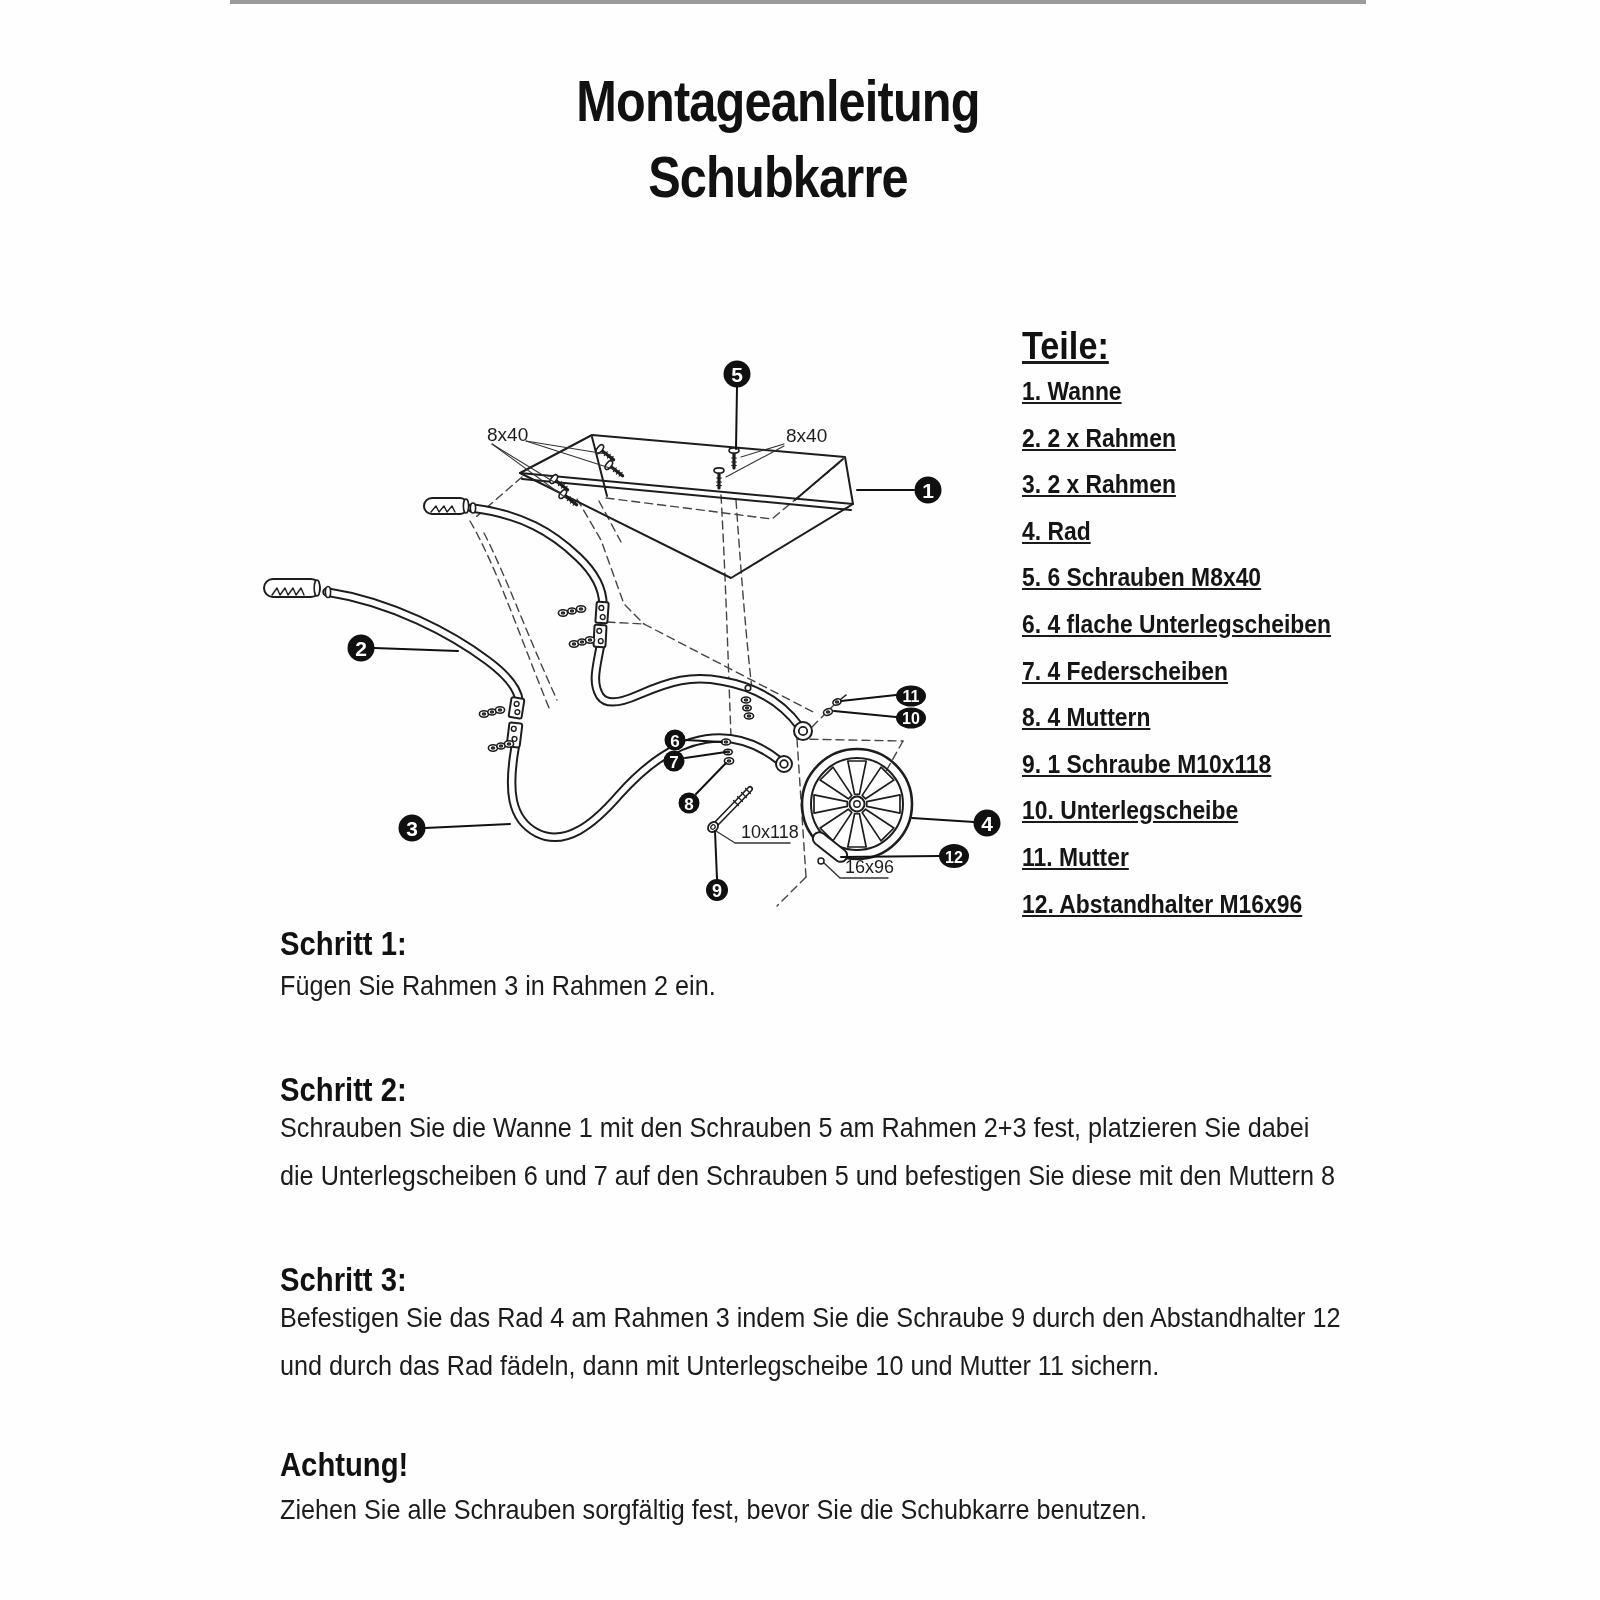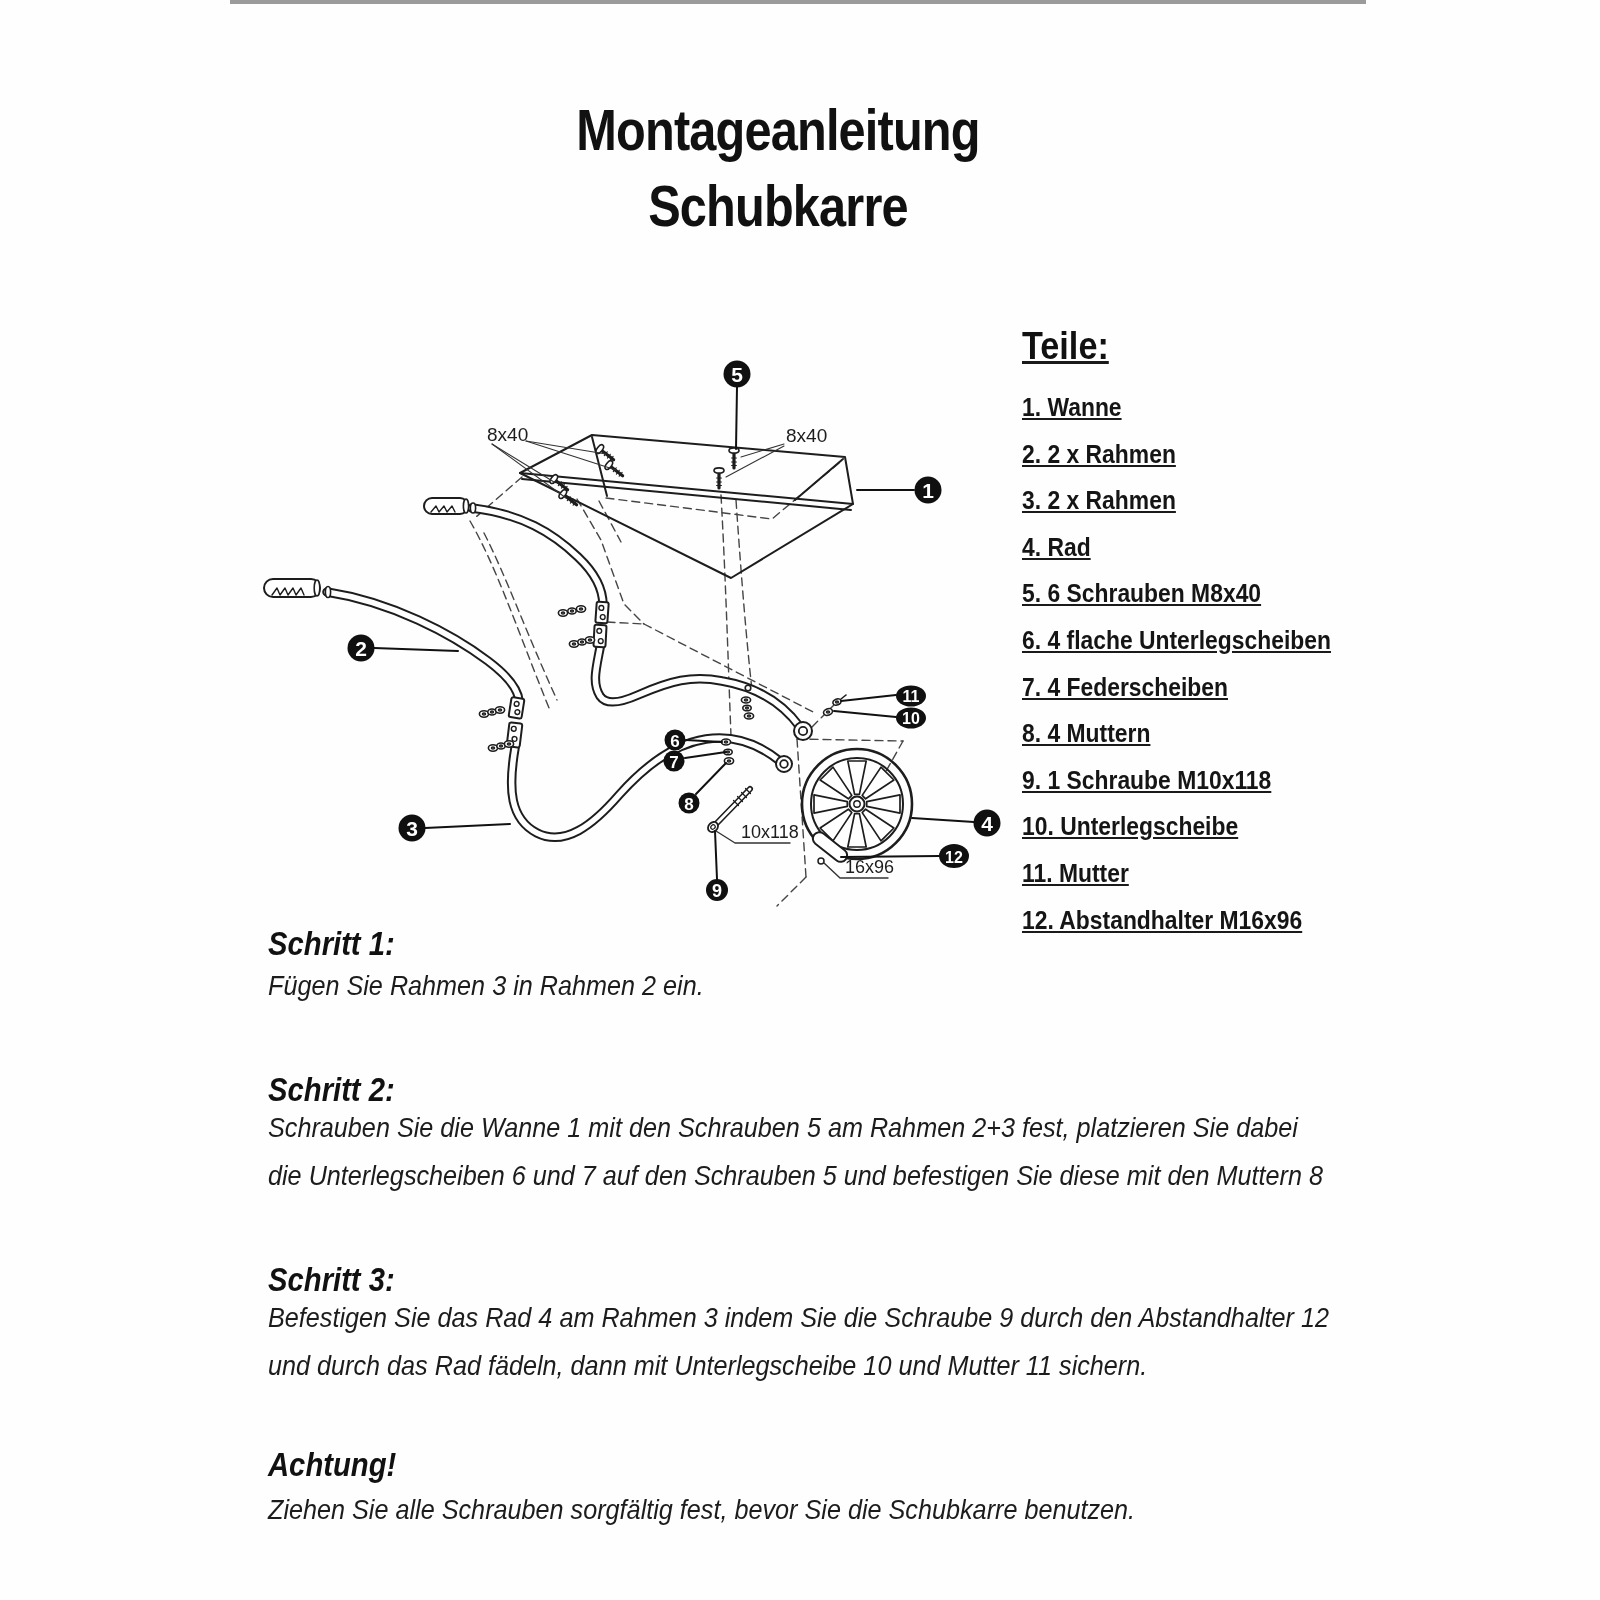--- a/index.html
+++ b/index.html
@@ -3,28 +3,28 @@
 <meta charset="utf-8">
 <style>
   html,body{margin:0;padding:0;}
   body{
     width:1600px;height:1600px;position:relative;
     background:#fefefe;color:#1a1a1a;
     font-family:"Liberation Sans","DejaVu Sans",sans-serif;
     overflow:hidden;
   }
   .scanline{position:absolute;top:0;left:230px;width:1136px;height:4px;background:#9b9b9b;}
-  .title-wrap{position:absolute;left:0;top:66px;width:1556px;text-align:center;margin-top:29px;}
+  .title-wrap{position:absolute;left:0;top:66px;width:1556px;text-align:center;}
   .title-line{font-weight:bold;font-size:58px;line-height:70px;transform:scaleX(0.84);transform-origin:50% 50%;letter-spacing:-1px;color:#111;}
   .title-line2{margin-top:6px;}
   .parts{position:absolute;left:1022px;top:324px;width:420px;text-decoration:underline;}
   .parts-heading{font-weight:bold;font-size:38px;line-height:44px;transform:scaleX(0.9);transform-origin:0 50%;color:#111;}
-  .parts-list{margin-top:16px;}
+  .parts-list{margin-top:0;}
   .part-item{font-weight:bold;font-size:26px;line-height:46.6px;transform:scaleX(0.88);transform-origin:0 50%;white-space:nowrap;color:#151515;}
-  .step{position:absolute;left:268px;width:1120px;font-style:italic;}
+  .step{position:absolute;left:280px;width:1120px;}
   .step-h{font-weight:bold;font-size:34px;line-height:42px;transform:scaleX(0.86);transform-origin:0 50%;color:#111;}
   .step-line{font-size:28px;line-height:47.5px;transform:scaleX(0.9);transform-origin:0 50%;white-space:nowrap;color:#1c1c1c;}
   svg{position:absolute;}
   svg text{font-family:"Liberation Sans","DejaVu Sans",sans-serif;}
   .co-num{fill:#ffffff;font-weight:bold;}
 </style>
 </head>
 <body>
 
 <div class="scanline"></div>

